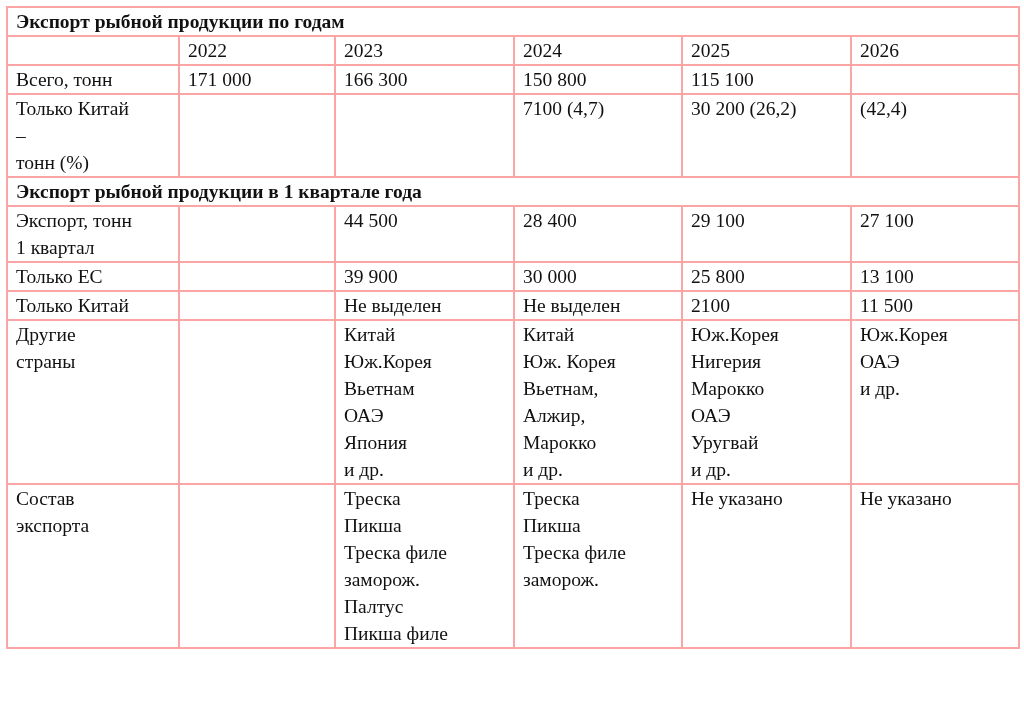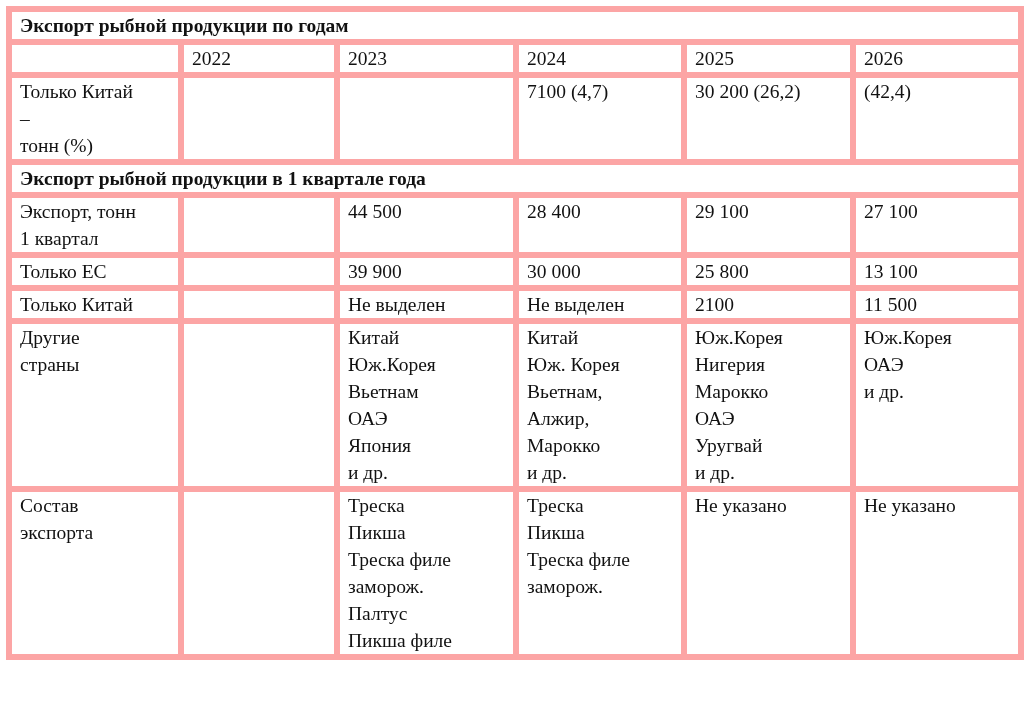--- a/index.html
+++ b/index.html
@@ -7,21 +7,21 @@
   table.export {
     position: absolute; left: 6px; top: 6px;
     width: 1012px;
     border-collapse: collapse;
     table-layout: fixed;
     font-family: "Liberation Serif", "DejaVu Serif", serif;
     font-size: 19.5px;
     color: #111111;
   }
   table.export td {
-    border: 6px solid #fca5a5;
+    border: 2px solid #fca5a5;
     padding: 0 8px;
     vertical-align: top;
     line-height: 27px;
     white-space: pre-line;
   }
   td.section {
     font-weight: bold;
     line-height: 26px;
     padding-top: 0;
   }
@@ -54,20 +54,28 @@
     <tr class="hsec">
       <td class="section" colspan="6">Экспорт рыбной продукции по годам</td>
     </tr>
     <tr class="h-year">
       <td></td>
       <td>2022</td>
       <td>2023</td>
       <td>2024</td>
       <td>2025</td>
       <td>2026</td>
+    </tr>
+    <tr class="h1">
+      <td>Всего, тонн</td>
+      <td>171 000</td>
+      <td>166 300</td>
+      <td>150 800</td>
+      <td>115 100</td>
+      <td></td>
     </tr>
     <tr class="h3">
       <td>Только Китай
 –
 тонн (%)</td>
       <td></td>
       <td></td>
       <td>7100 (4,7)</td>
       <td>30 200 (26,2)</td>
       <td>(42,4)</td>

